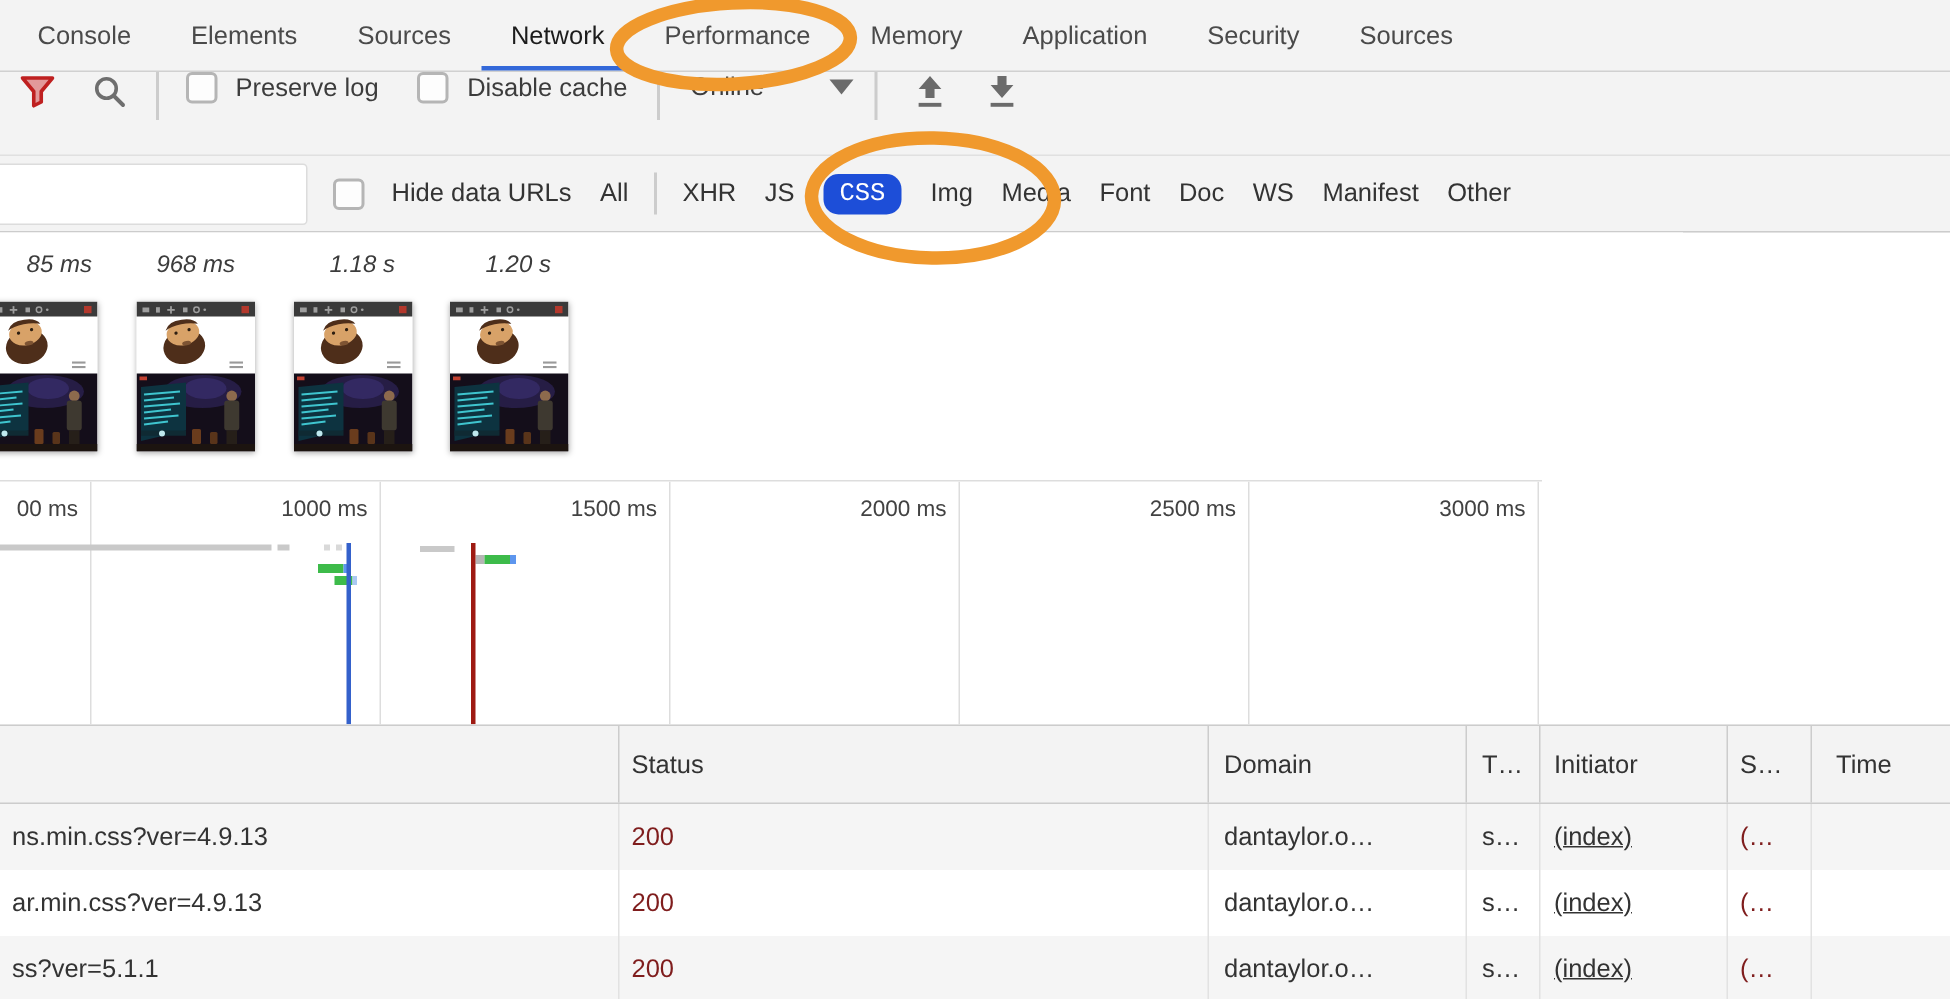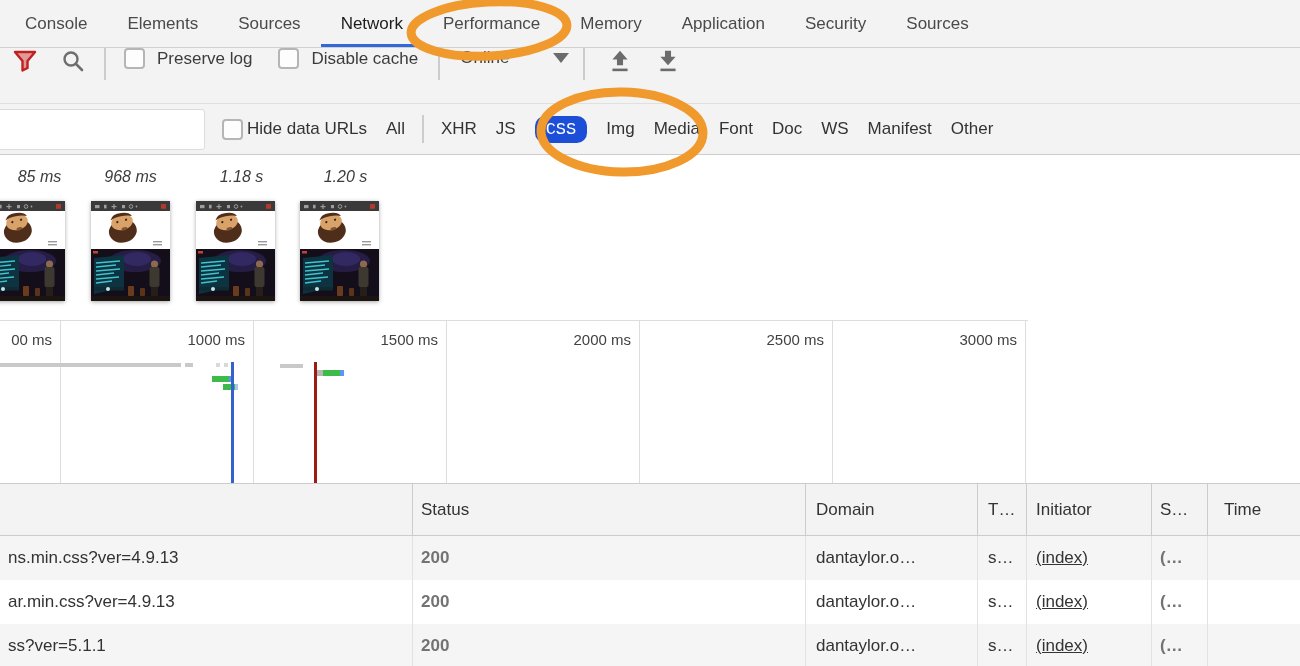--- a/index.html
+++ b/index.html
@@ -71,21 +71,21 @@
     position:absolute; top:483px; left:0; width:1300px; height:53px;
     background:#f3f3f3; border-top:1px solid #ccc; border-bottom:1px solid #ccc;
     font-size:17px; color:#333;
   }
   .hcell { position:absolute; top:0; height:53px; line-height:51px; white-space:nowrap; }
   .vsep-h { position:absolute; top:0; bottom:0; width:1px; background:#ccc; }
   .tbody { position:absolute; top:536px; left:0; width:1300px; height:130px; font-size:17px; }
   .trow { position:absolute; left:0; width:1300px; height:44px; line-height:44px; }
   .trow.alt { background:#f5f5f5; }
   .tcell { position:absolute; top:0; white-space:nowrap; overflow:hidden; color:#333; }
-  .tcell.dim { color:#737373;font-weight:bold; }
+  .tcell.dim { color:#7f1d1d; }
   .tcell.link { text-decoration:underline; }
   .vsep-r { position:absolute; top:0; bottom:0; width:1px; background:#e2e2e2; }
   
   .annotations { position:absolute; top:0; left:0; width:1300px; height:666px; pointer-events:none; }
 </style>
 </head>
 <body>
 
 <svg width="0" height="0" style="position:absolute">
   <defs>
@@ -188,21 +188,21 @@
     <svg width="26" height="26" viewBox="0 0 24 24">
       <path d="M12 16 L5 8 H9.2 V2.5 H14.8 V8 H19 Z" fill="#6b6b6b"></path>
       <rect x="5" y="19" width="14" height="2.4" fill="#6b6b6b"></rect>
     </svg>
   </span>
 </div>
 
 <div class="filterbar">
   <input class="filter-input" type="text" value="" style="">
   <div class="type-filters">
-    <span class="cb-group" style="gap:4px">
+    <span class="cb-group" style="gap:18px">
       <span class="checkbox"></span>
       <span>Hide data URLs</span>
     </span>
     <span class="type-item">All</span>
     <span class="fsep"></span>
     <span class="type-item">XHR</span>
     <span class="type-item">JS</span>
     <span class="type-item pill">CSS</span>
     <span class="type-item">Img</span>
     <span class="type-item">Media</span>

